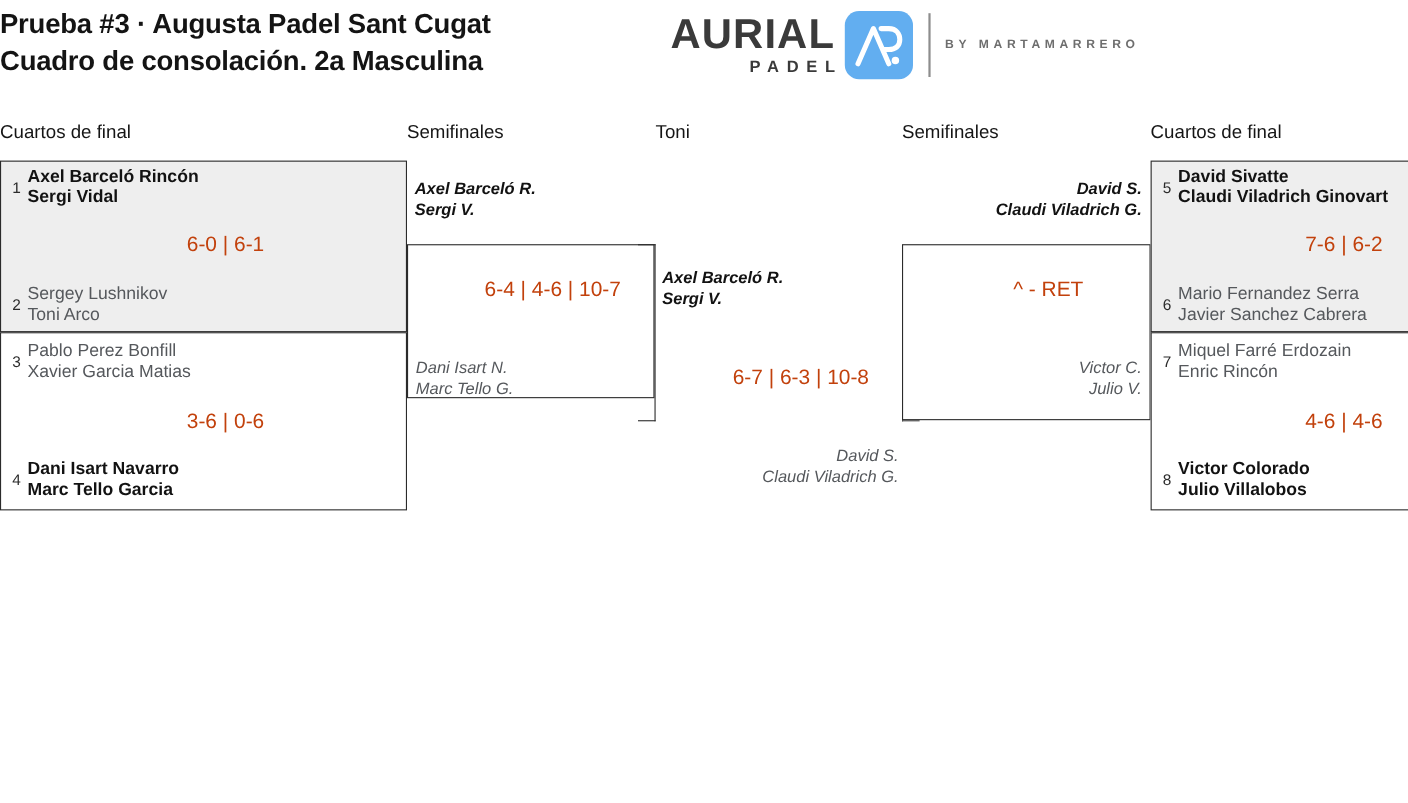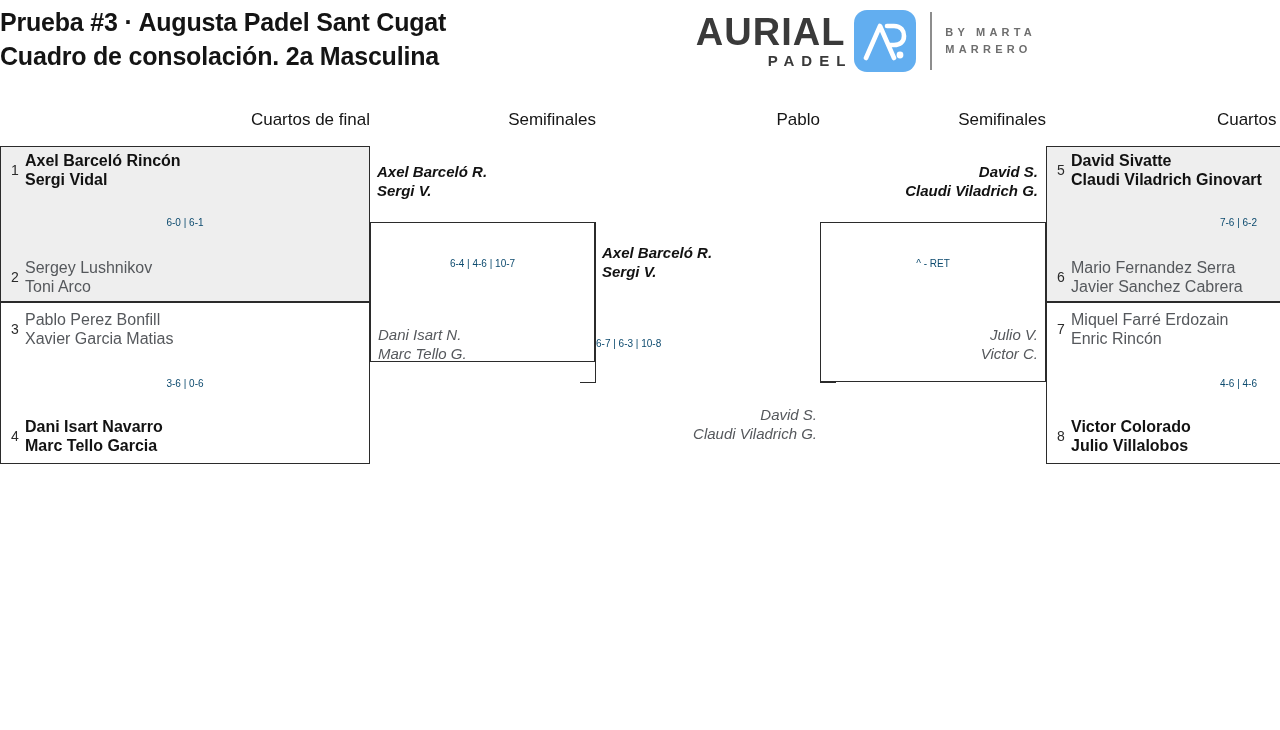--- a/index.html
+++ b/index.html
@@ -34,51 +34,51 @@
   .logo-padel {
     font-size: 15px; font-weight: 800; letter-spacing: 7px;
     color: #3a3a3a; line-height: 18px; margin-top: 1px; margin-right: -7px;
   }
   .logo-mark {
     width: 62px; height: 62px; border-radius: 13px; background: #62aef0;
     position: relative; flex: 0 0 auto;
   }
   .logo-mark svg { position: absolute; left: 9px; top: 10px; }
   .logo-sep { width: 2px; height: 58px; background: #8d8d8d; margin: 0 13px 0 14px; }
-  .logo-by { display: flex; flex-direction: column; justify-content: center; }
+  .logo-by { display: flex; flex-direction: row; justify-content: center; }
   .logo-by span {
     font-size: 11px; font-weight: 700; letter-spacing: 4.2px;
     color: #6e6e6e; line-height: 17px; white-space: nowrap;
   }
 
   
   .round-header {
     position: absolute; top: 108px; height: 24px;
     font-size: 17px; font-weight: 400; color: #151515;
-    text-align: right; line-height: 24px; white-space: nowrap;
+    text-align: left; line-height: 24px; white-space: nowrap;
   }
 
   
   .mbox { position: absolute; border: 1px solid #2b2b2b; }
   .mbox.shaded { background: #eeeeee; }
   .mbox.plain  { background: #ffffff; }
 
   .team { position: absolute; display: flex; align-items: center; }
   .seed {
     font-size: 14px; color: #2b2b2b; width: 20px; flex: 0 0 20px;
     text-align: center; line-height: 16px;
   }
   .names { line-height: 19px; white-space: nowrap; }
   .names .n { display: block; font-size: 16px; }
   .winner .n { font-weight: 700; color: #121212; }
   .loser  .n { font-weight: 400; color: #55585c; }
 
   .score {
-    position: absolute; font-size: 10px; color: #0c4a6e;
-    line-height: 20px; white-space: nowrap;
+    position: absolute; font-size: 19px; color: #c2410c;
+    line-height: 20px; white-space: nowrap; padding-left: 40px;
   }
 
   
   .edge { position: absolute; background: #2b2b2b; }
   .edge.v { width: 1px; }
   .edge.h { height: 1px; }
 
   
   .adv { position: absolute; line-height: 19px; white-space: nowrap; }
   .adv .n { display: block; font-size: 15px; font-style: italic; }
@@ -113,21 +113,21 @@
       <div class="logo-sep"></div>
       <div class="logo-by">
         <span>BY  MARTA</span>
         <span>MARRERO</span>
       </div>
     </div>
   </div>
 
   <div class="round-header" style="left:0; width:370px;">Cuartos de final</div>
   <div class="round-header" style="left:370px; width:226px;">Semifinales</div>
-  <div class="round-header" style="left:596px; width:224px;">Pablo</div>
+  <div class="round-header" style="left:596px; width:224px;">Toni</div>
   <div class="round-header" style="left:820px; width:226px;">Semifinales</div>
   <div class="round-header" style="left:1046px; width:290px;">Cuartos de final</div>
 
   <div class="mbox shaded" style="left:0px; top:146px; width:370px; height:156px;">
     <div class="team winner" style="left:4px; top:4px;">
       <span class="seed">1</span>
       <span class="names">
         <span class="n">Axel Barceló Rincón</span>
         <span class="n">Sergi Vidal</span>
       </span>
@@ -179,37 +179,37 @@
   </div>
 
   <div class="edge v" style="left:595px; top:222px; height:161px;"></div>
   <div class="edge h" style="left:580px; top:222px; width:16px;"></div>
   <div class="edge h" style="left:580px; top:382px; width:16px;"></div>
 
   <div class="edge v" style="left:820px; top:222px; height:161px;"></div>
   <div class="edge h" style="left:820px; top:222px; width:16px;"></div>
   <div class="edge h" style="left:820px; top:382px; width:16px;"></div>
 
-  <div class="score" style="left:596px; top:334px; width:224px; text-align:left;">6-7 | 6-3 | 10-8</div>
+  <div class="score" style="left:596px; top:334px; width:224px; text-align:center;">6-7 | 6-3 | 10-8</div>
 
   <div class="adv loser right" style="left:596px; top:405px; width:221px;">
     <span class="n">David S.</span>
     <span class="n">Claudi Viladrich G.</span>
   </div>
 
   <div class="adv winner right" style="left:820px; top:162px; width:218px;">
     <span class="n">David S.</span>
     <span class="n">Claudi Viladrich G.</span>
   </div>
 
   <div class="mbox plain" style="left:820px; top:222px; width:226px; height:160px;">
     <div class="score" style="left:0; top:31px; width:224px; text-align:center;">^ - RET</div>
     <div class="adv loser right" style="left:0; top:102px; width:217px;">
+      <span class="n">Victor C.</span>
       <span class="n">Julio V.</span>
-      <span class="n">Victor C.</span>
     </div>
   </div>
 
   <div class="mbox shaded" style="left:1046px; top:146px; width:250px; height:156px;">
     <div class="team winner" style="left:4px; top:4px;">
       <span class="seed">5</span>
       <span class="names">
         <span class="n">David Sivatte</span>
         <span class="n">Claudi Viladrich Ginovart</span>
       </span>

